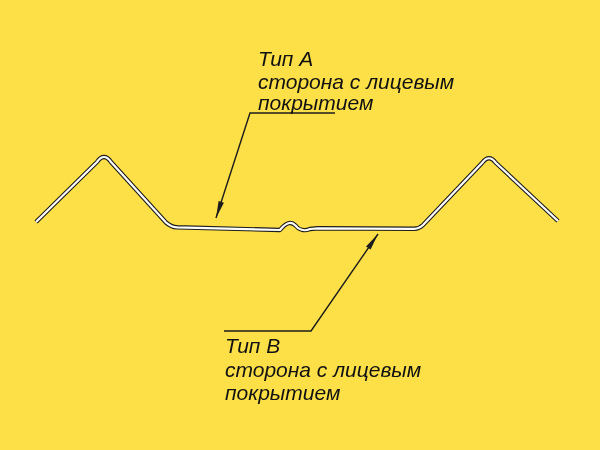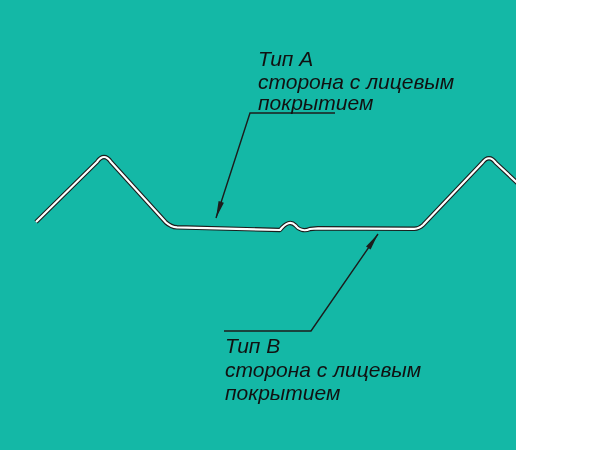--- a/index.html
+++ b/index.html
@@ -2,23 +2,23 @@
 <html><head>
 <meta charset="utf-8">
 <style>
   html, body {
     margin: 0;
     padding: 0;
     background: #ffffff;
   }
   .canvas {
     position: relative;
-    width: 516px;
+    width: 600px;
     height: 450px;
-    background: #14b8a6;
+    background: #fde047;
     overflow: hidden;
   }
   svg {
     display: block;
   }
   .sheet-outer {
     fill: none;
     stroke: #1c1c1c;
     stroke-width: 4.4;
     stroke-linecap: butt;

